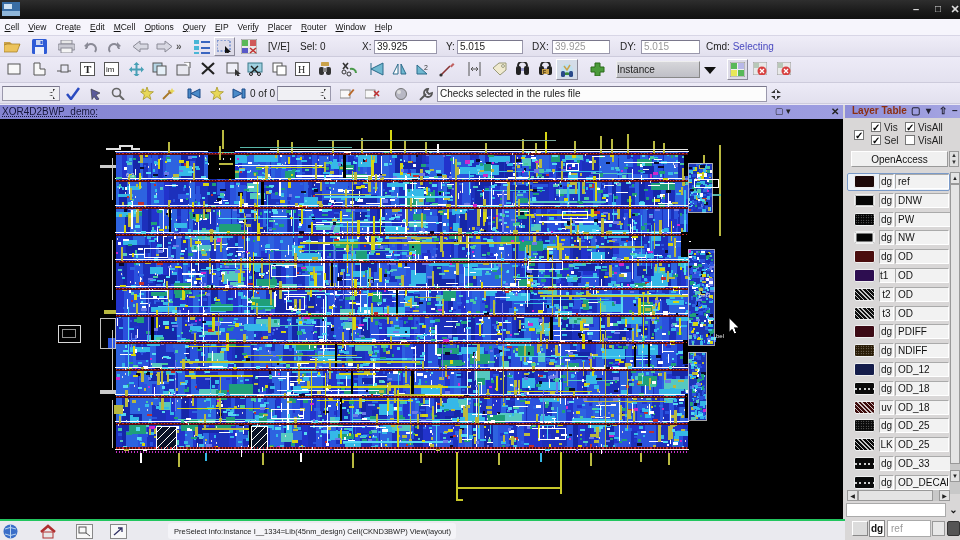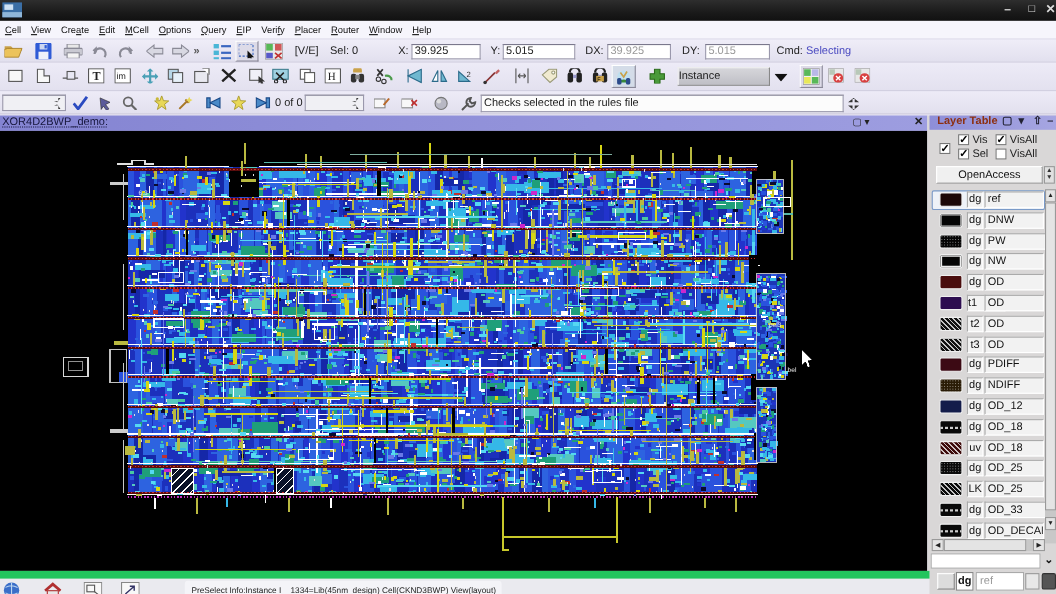--- a/index.html
+++ b/index.html
@@ -11,21 +11,21 @@
 #tb1{left:0;top:36px;width:960px;height:21px;background:linear-gradient(#efedf8,#e2e0ee);border-bottom:1px solid #cdcbdc}
 #tb2{left:0;top:57px;width:960px;height:26px;background:linear-gradient(#edebf7,#e3e1ef);border-bottom:1px solid #cdcbdc}
 #tb3{left:0;top:83px;width:960px;height:21px;background:linear-gradient(#edebf7,#e2e0ee);border-bottom:1px solid #cdcbdc}
 .ic{position:absolute;display:block}
 .field{position:absolute;background:#fff;border:1px solid #9a98ac;border-top-color:#7a788c;font-size:10px;color:#222;padding:0 2px;line-height:12px}
 .lbl{position:absolute;font-size:10px;color:#222;white-space:nowrap}
 #canvas-title{left:0;top:105px;width:843px;height:14px;background:linear-gradient(90deg,#8484d2,#9d9de0);font-size:10px;color:#16163c;line-height:13px}
 #canvas{left:0;top:119px;width:843px;height:400px;background:#000;overflow:hidden}
 #panel{left:843px;top:105px;width:117px;height:435px;background:#d9d7d7}
 #panel-title{position:absolute;left:2px;top:0;width:115px;height:13px;background:linear-gradient(90deg,#8e8ed8,#a6a6e2);font-size:10px;font-weight:bold;color:#8c2f10;line-height:12px}
-#statusbar{left:0;top:519px;width:845px;height:21px;background:#eaeaef;border-top:7px solid #22c55e}
+#statusbar{left:0;top:519px;width:845px;height:21px;background:#eaeaef;border-top:2px solid #22c55e}
 .raised{border:1px solid #8a8898;border-top-color:#fff;border-left-color:#fff;background:#e6e4f0}
 .cb{position:absolute;width:10px;height:10px;background:#fff;border:1px solid #777;font-size:10px;line-height:9px;text-align:center;color:#000;font-weight:bold}
 .swatch{position:absolute;width:21px;height:13px;border:1px solid #f0f0f0;border-radius:2px}
 .lrow-box{position:absolute;background:#f2f2f2;border:1px solid #aaa;border-bottom-color:#fff;border-right-color:#fff;font-size:10px;color:#111;line-height:13px}
 </style></head><body>
 <div id="titlebar" class="abs">
     <svg class="ic" style="left:2px;top:2px" width="18" height="14" viewBox="0 0 18 14" xmlns="http://www.w3.org/2000/svg">
       <rect width="18" height="14" fill="#3a6ea5"></rect>
       <rect y="9" width="18" height="5" fill="#8fb6d9"></rect>
       <rect x="2" y="2" width="8" height="5" fill="#cfe2f3"></rect>

